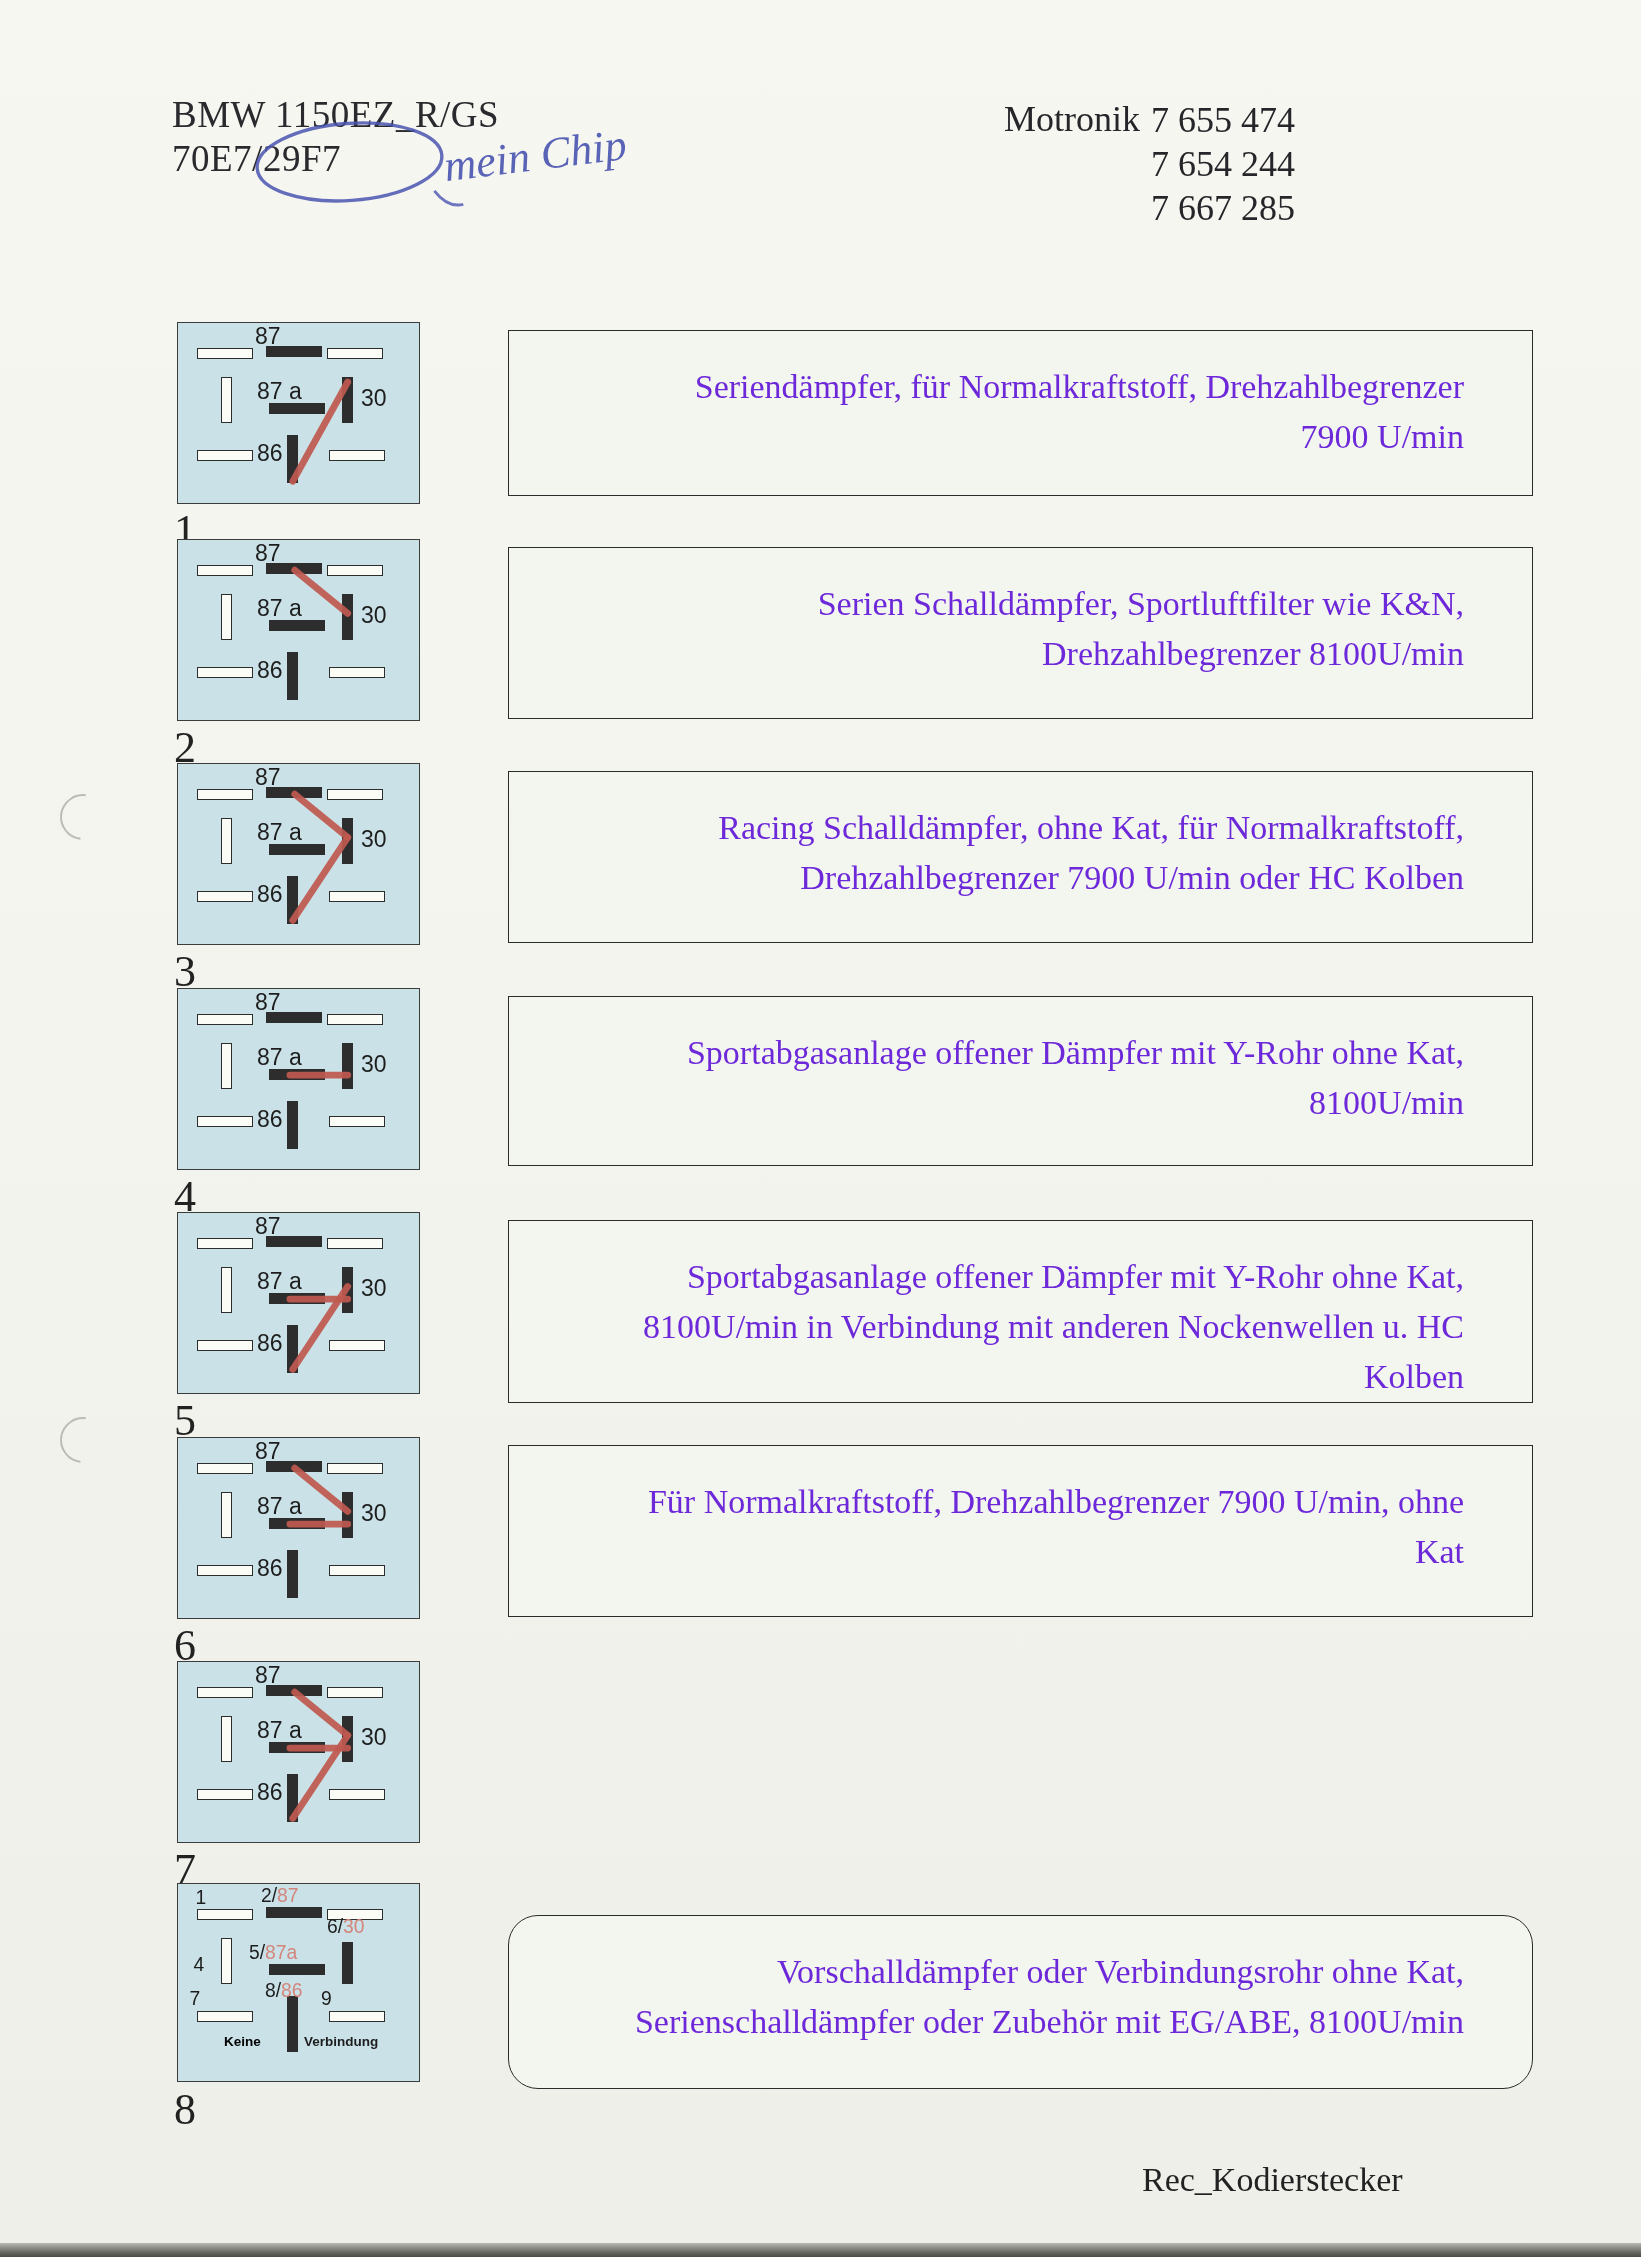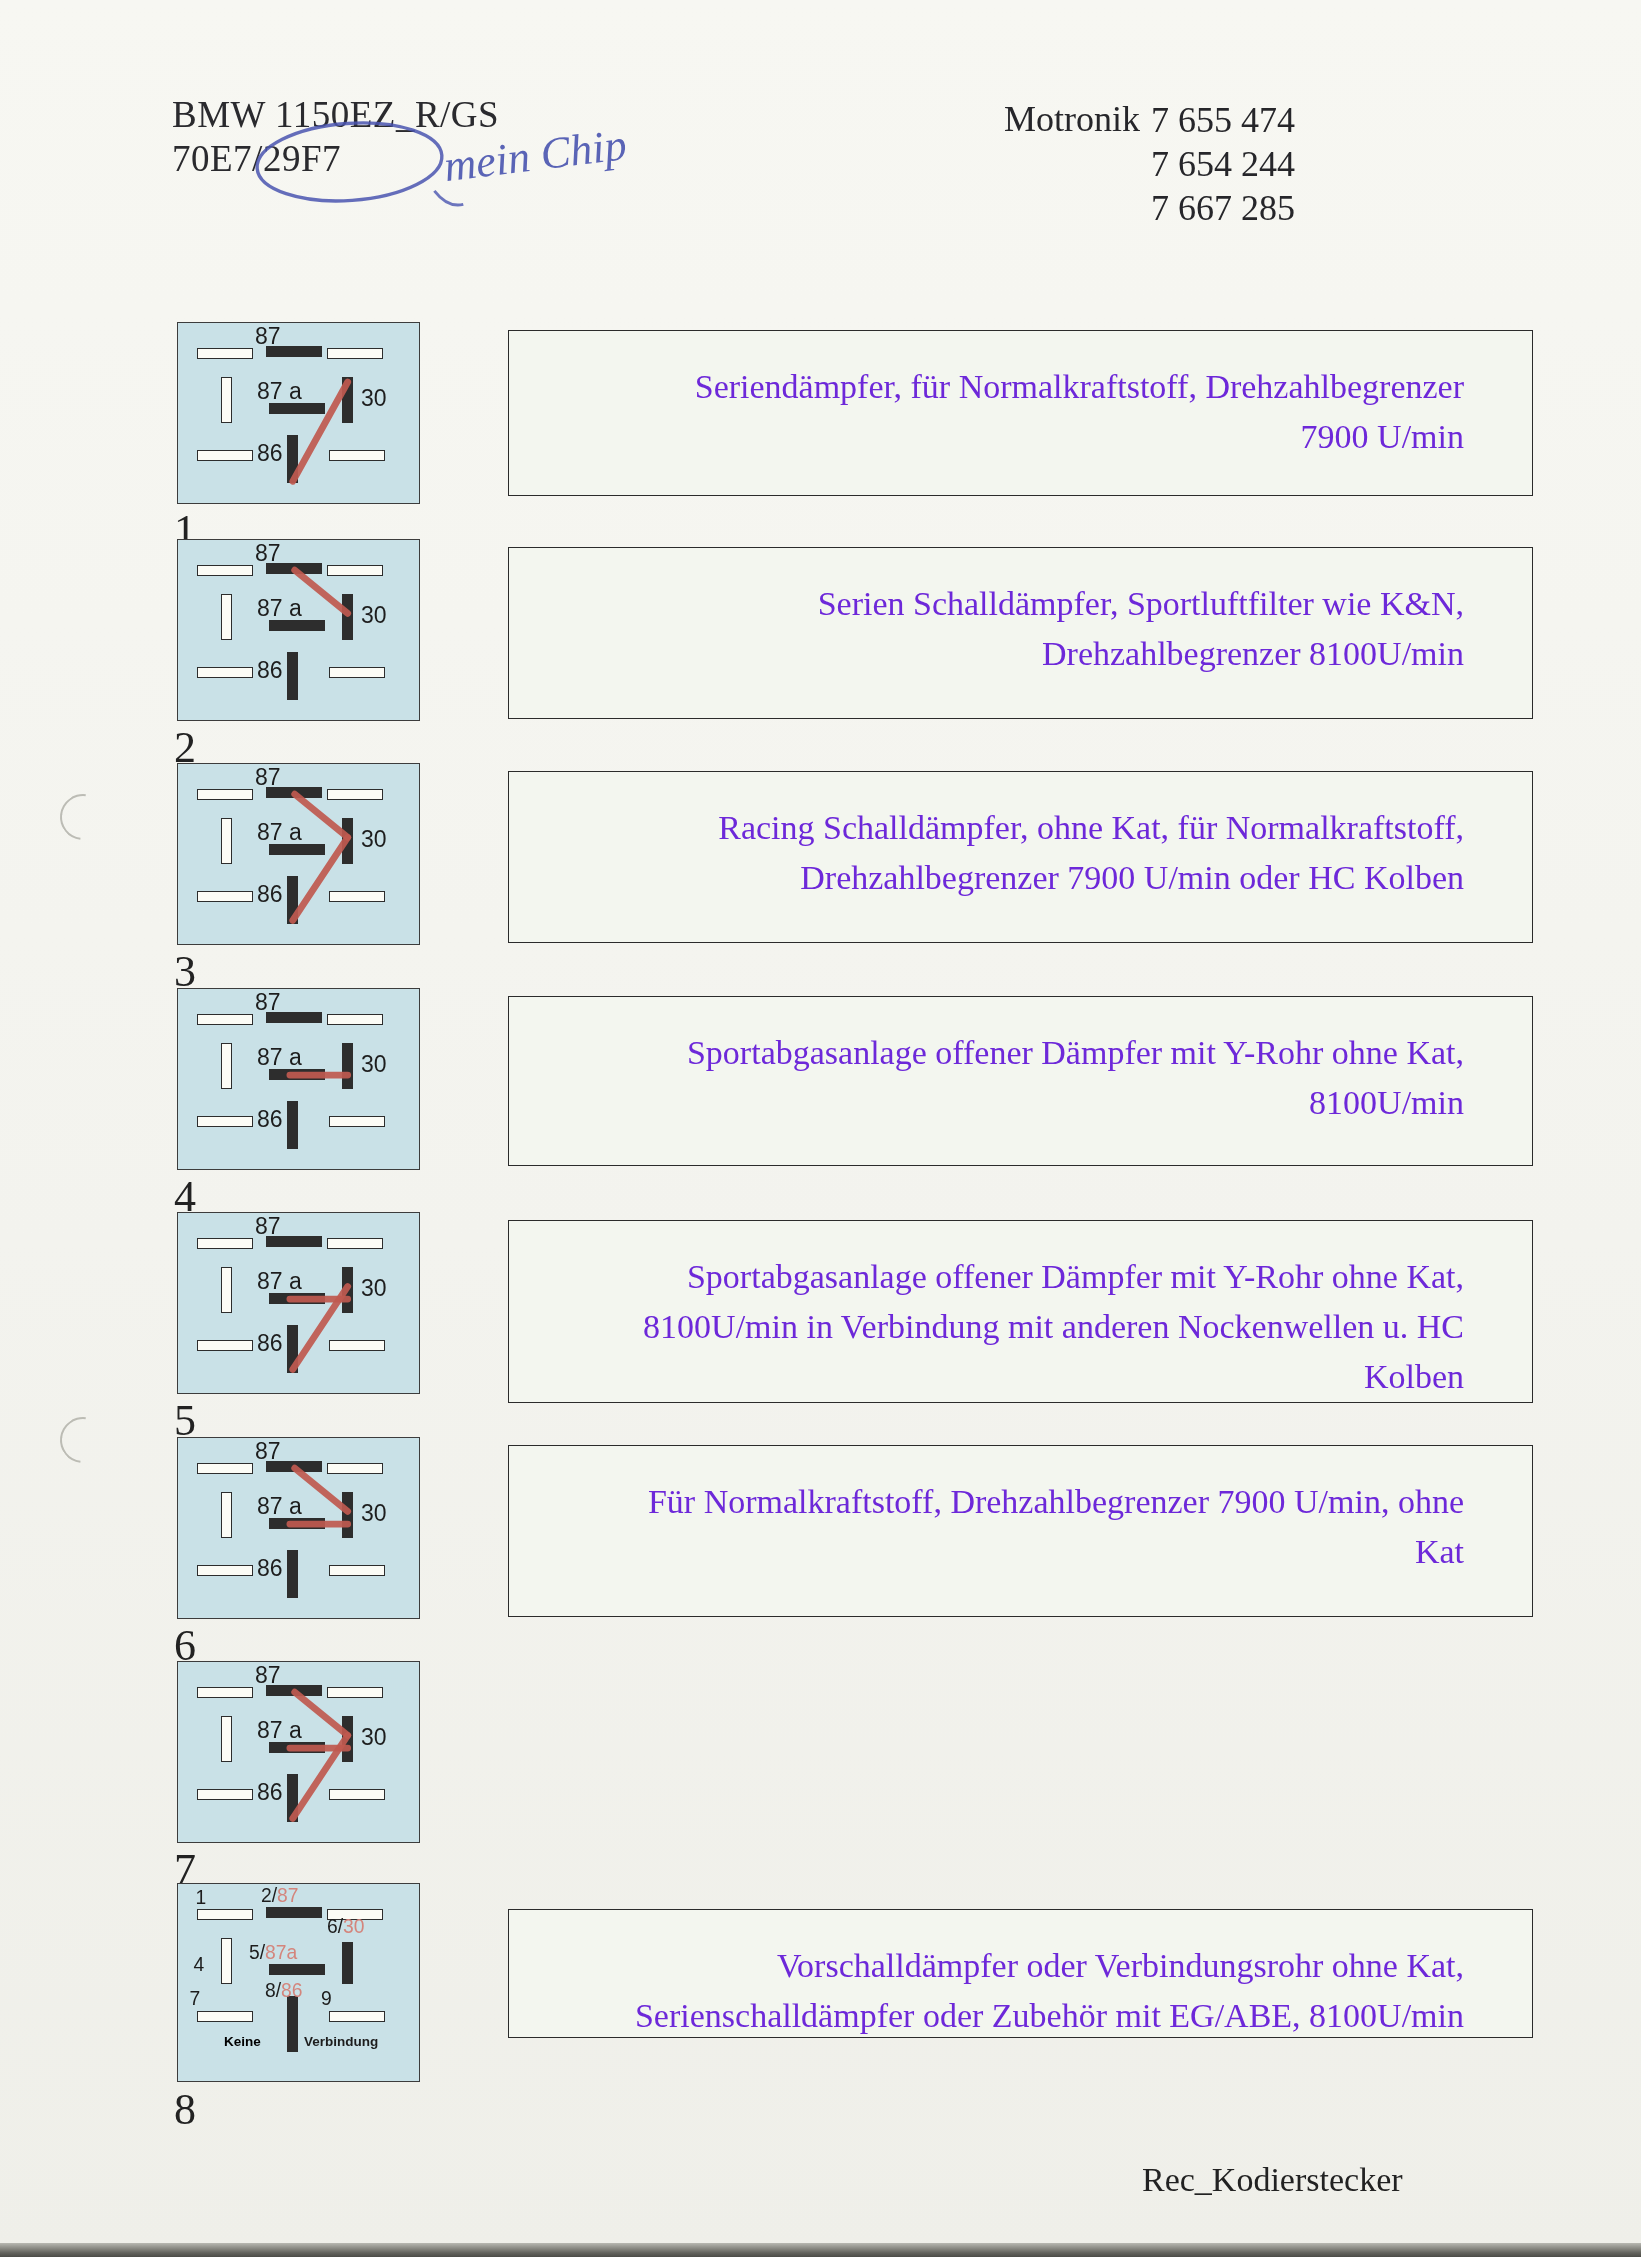--- a/index.html
+++ b/index.html
@@ -336,20 +336,20 @@
         <span class="nlabel n-6"><span>6/</span><span class="nred">30</span></span>
         <span class="nlabel n-7">7</span>
         <span class="nlabel n-8"><span>8/</span><span class="nred">86</span></span>
         <span class="nlabel n-9">9</span>
         <span class="legend-left">Keine</span>
         <span class="legend-right">Verbindung</span>
       </div>
       <svg class="wires" viewBox="0 0 252 206"></svg>
     </div>
     <div class="row-num" style="top: 201px;">8</div>
-    <div class="desc-box" style="height: 129px; top: 26px;">
+    <div class="desc-box" style="height: 174px; top: 32px; border-radius: 30px;">
       <span class="desc-text">Vorschalldämpfer  oder Verbindungsrohr ohne Kat, Serienschalldämpfer oder Zubehör mit EG/ABE, 8100U/min</span>
     </div>
   </div>
 <div class="footer">Rec_Kodierstecker</div>
   <div class="scan-edge"></div>
 </div>
 
 
 </body></html>

